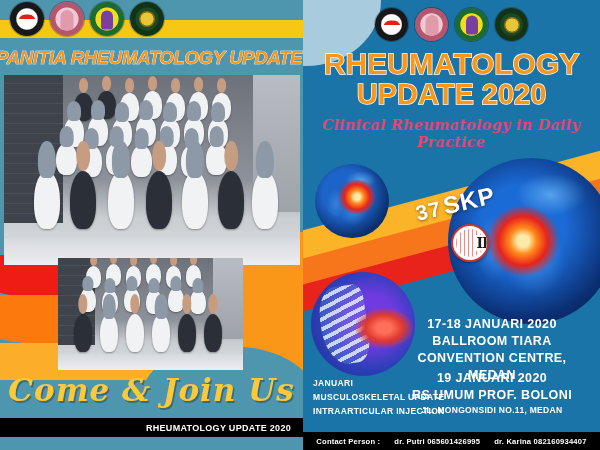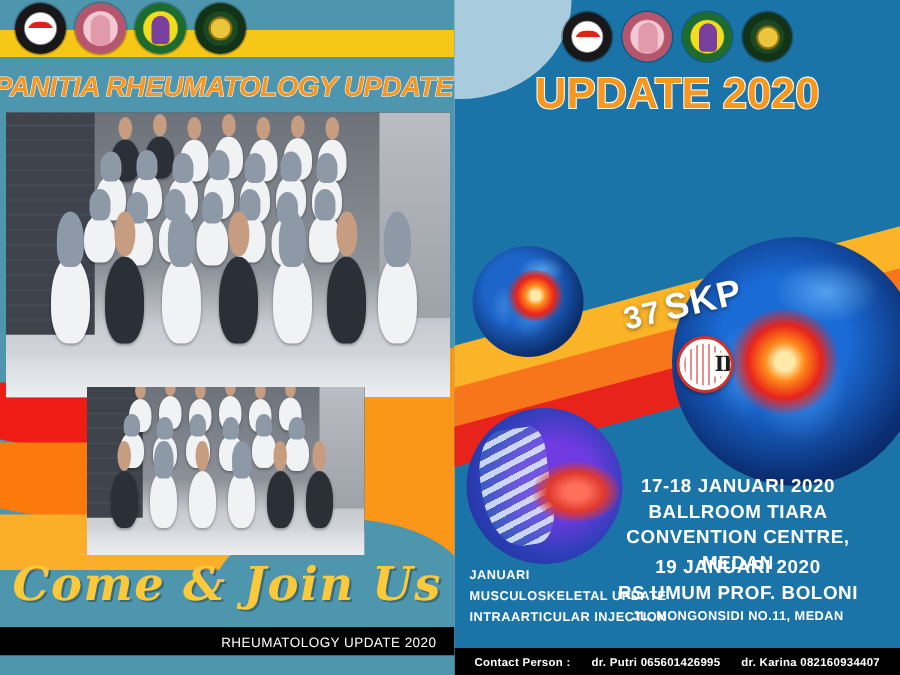--- a/index.html
+++ b/index.html
@@ -193,21 +193,21 @@
   
   .left-footer {
     position:absolute; left:0; bottom:13px;
     width:303px; height:19px;
     background:#000000;
     z-index:7;
     display:flex; align-items:center; justify-content:flex-end;
     padding-right:12px;
   }
   .left-footer span {
-    color:#ffffff; font-size:9px; font-weight:normal; letter-spacing:.3px;
+    color:#ffffff; font-size:9px; font-weight:bold; letter-spacing:.3px;
   }
   .left-bottom-strip {
     position:absolute; left:0; bottom:0; width:303px; height:13px;
     background:#4e96ae; z-index:7;
   }
 
   
   #right-panel {
     position:absolute; left:303px; top:0;
     width:297px; height:450px;
@@ -476,23 +476,25 @@
     <div class="top-arc"></div>
 
     <div class="right-logo-row">
       <div class="org-logo logo-idi"></div>
       <div class="org-logo logo-pink"></div>
       <div class="org-logo logo-purple"></div>
       <div class="org-logo logo-green"></div>
     </div>
 
     <div class="r-title">
+      <span class="l1">RHEUMATOLOGY</span>
       <span class="l2">UPDATE 2020</span>
     </div>
 
+    <div class="r-subtitle">Clinical Rheumatology in Daily Practice</div>
 
     <div class="ribbon r1"></div>
     <div class="ribbon r2"></div>
     <div class="ribbon r3"></div>
 
     <div class="med-circle med-shoulder">
       <div class="body-silhouette"></div>
       <div class="glow-red"></div>
     </div>
 

